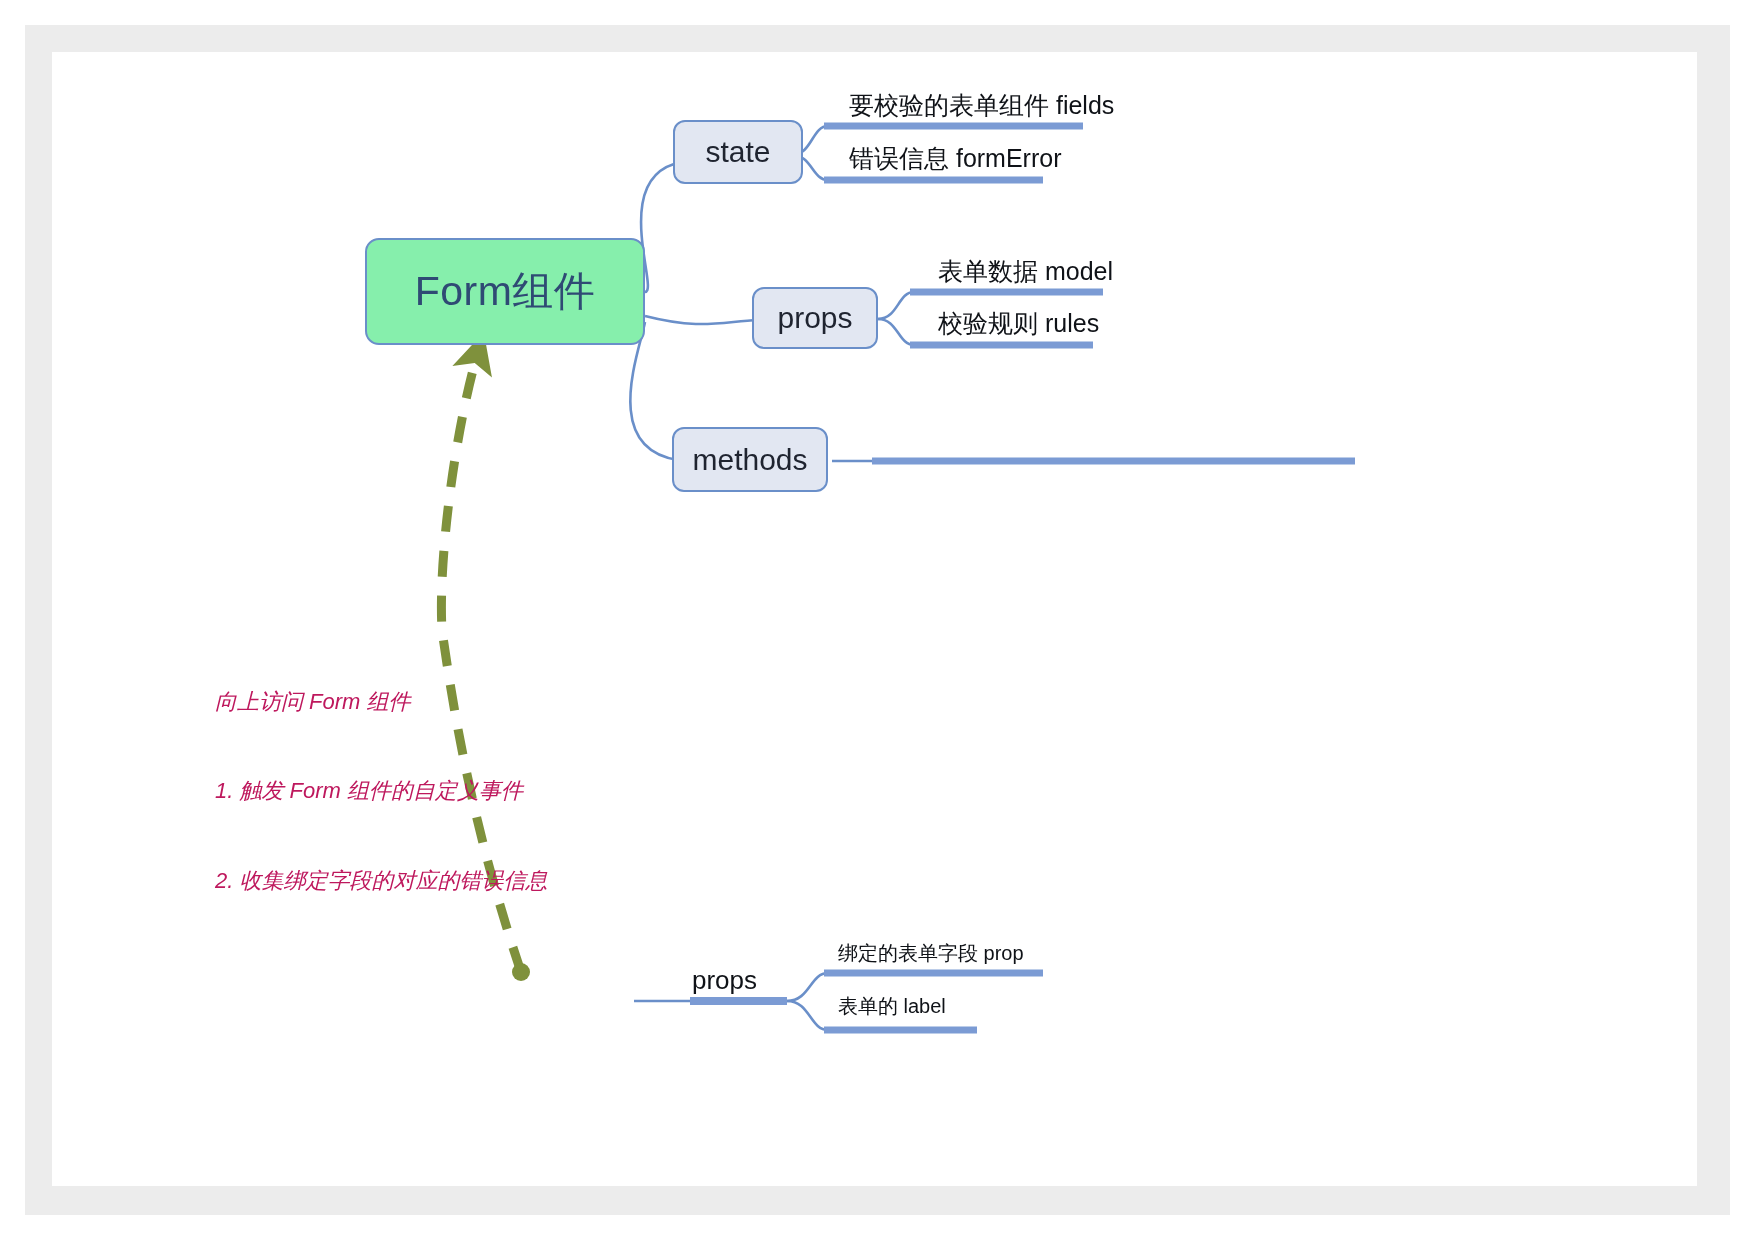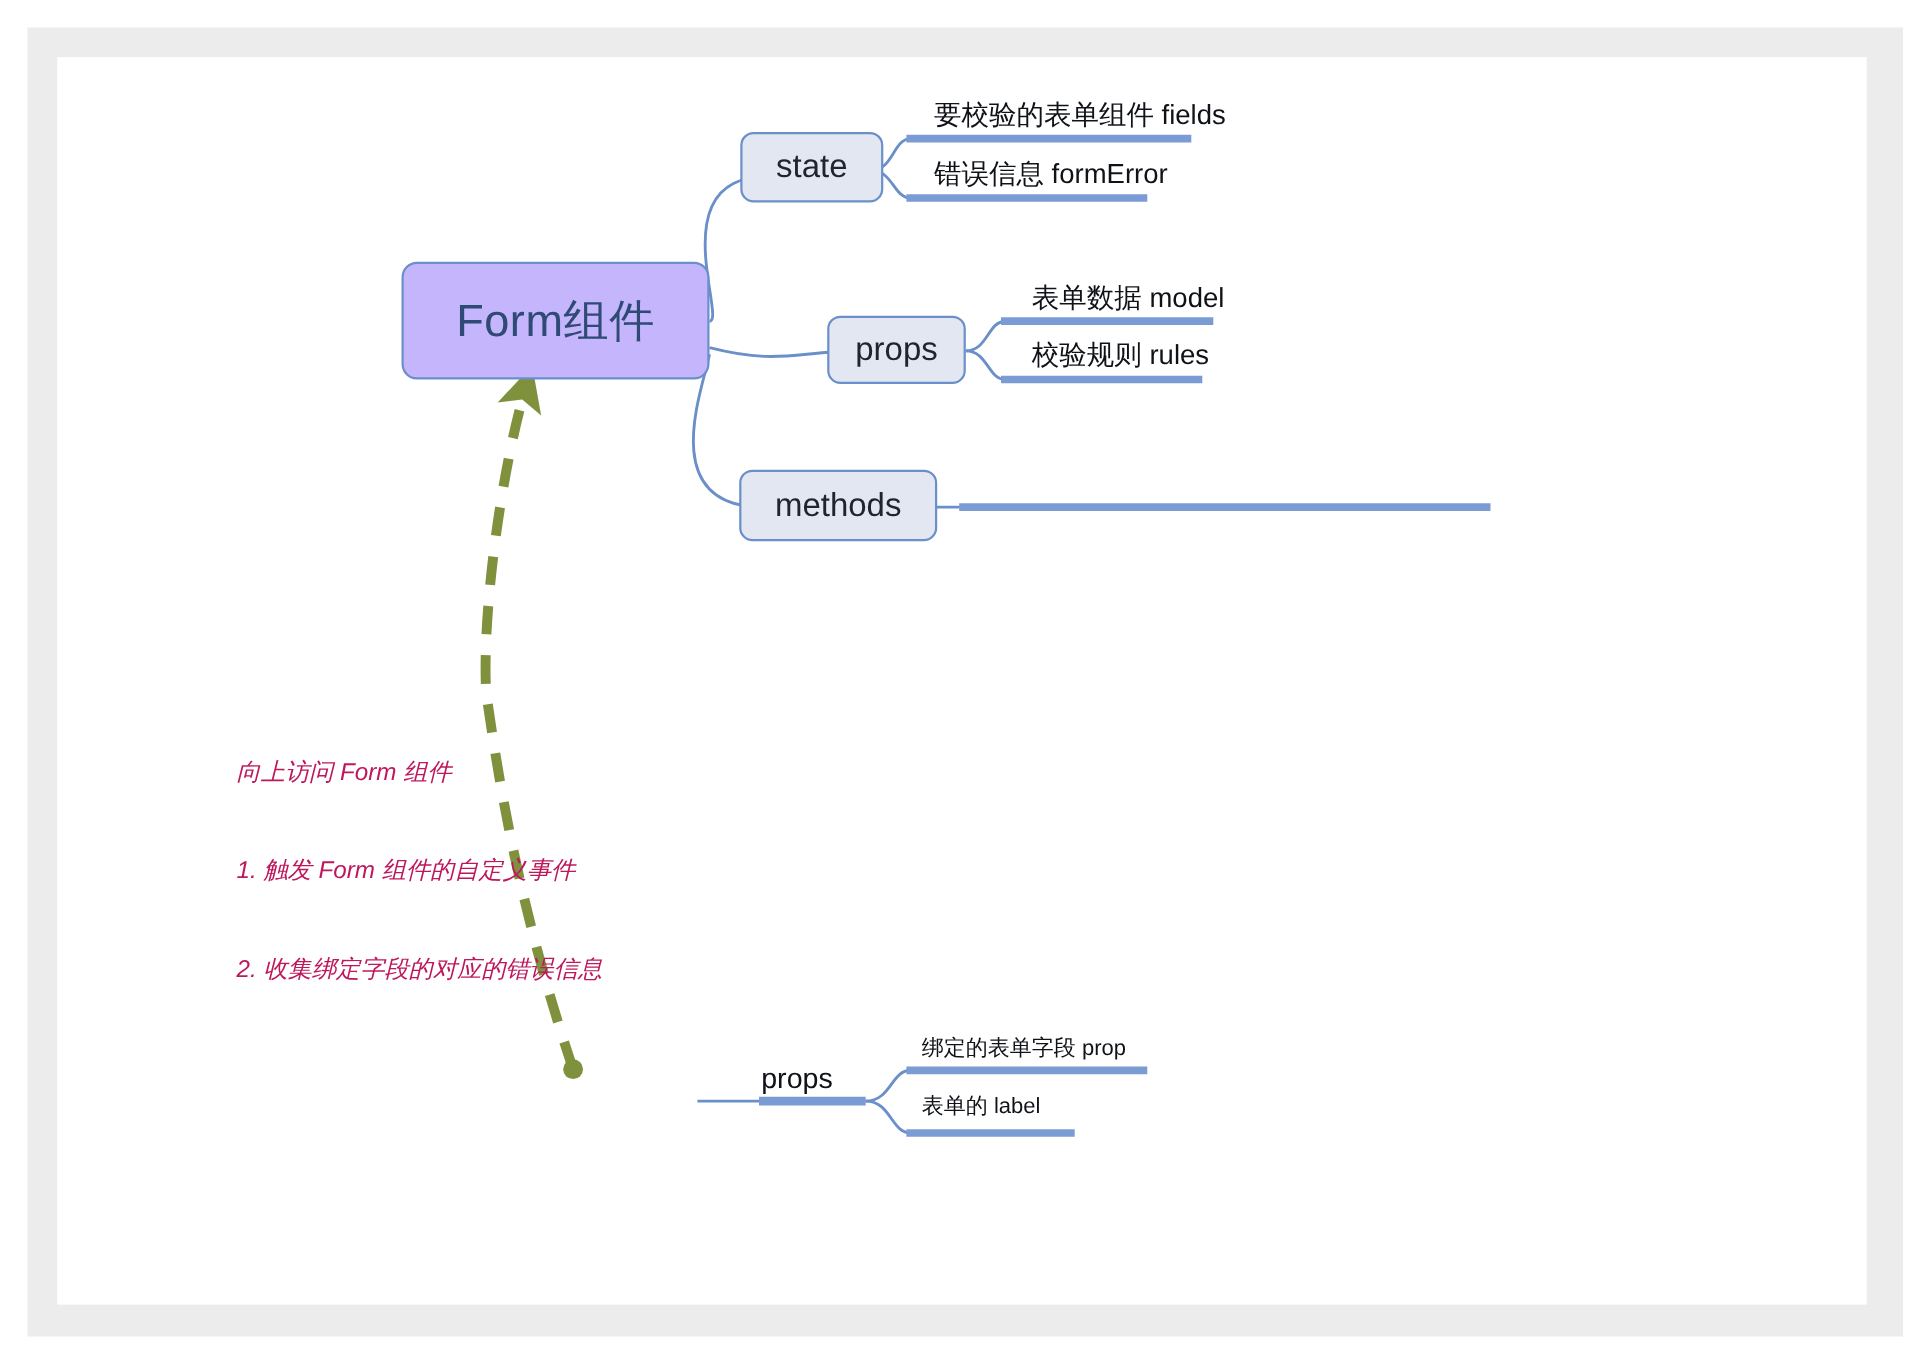--- a/index.html
+++ b/index.html
@@ -46,21 +46,21 @@
     position: absolute;
     box-sizing: border-box;
     display: flex;
     align-items: center;
     justify-content: center;
     border-radius: 14px;
     white-space: nowrap;
   }
   
   .node-root {
-    background: #c4b5fd;
+    background: #86efac;
     border: 2px solid #6a8fc9;
     color: #2f4a74;
     font-size: 41px;
     letter-spacing: 0.5px;
     justify-content: center;
   }
   
   .node-branch {
     background: #e2e7f2;
     border: 2.5px solid #6a8fc9;
@@ -159,21 +159,21 @@
   </div>
 
   <div class="node node-branch" style="left:673px; top:120px; width:130px; height:64px;">
     <span>state</span>
   </div>
 
   <div class="node node-branch" style="left:752px; top:287px; width:126px; height:62px;">
     <span>props</span>
   </div>
 
-  <div class="node node-branch" style="left:672px; top:427px; width:180px; height:65px;">
+  <div class="node node-branch" style="left:672px; top:427px; width:156px; height:65px;">
     <span>methods</span>
   </div>
 
 
   <div class="leaf-label" style="left:849px; top:93px;">要校验的表单组件 fields</div>
 
   <div class="leaf-label" style="left:849px; top:146px;">错误信息 formError</div>
 
   <div class="leaf-label" style="left:938px; top:259px;">表单数据 model</div>
 

